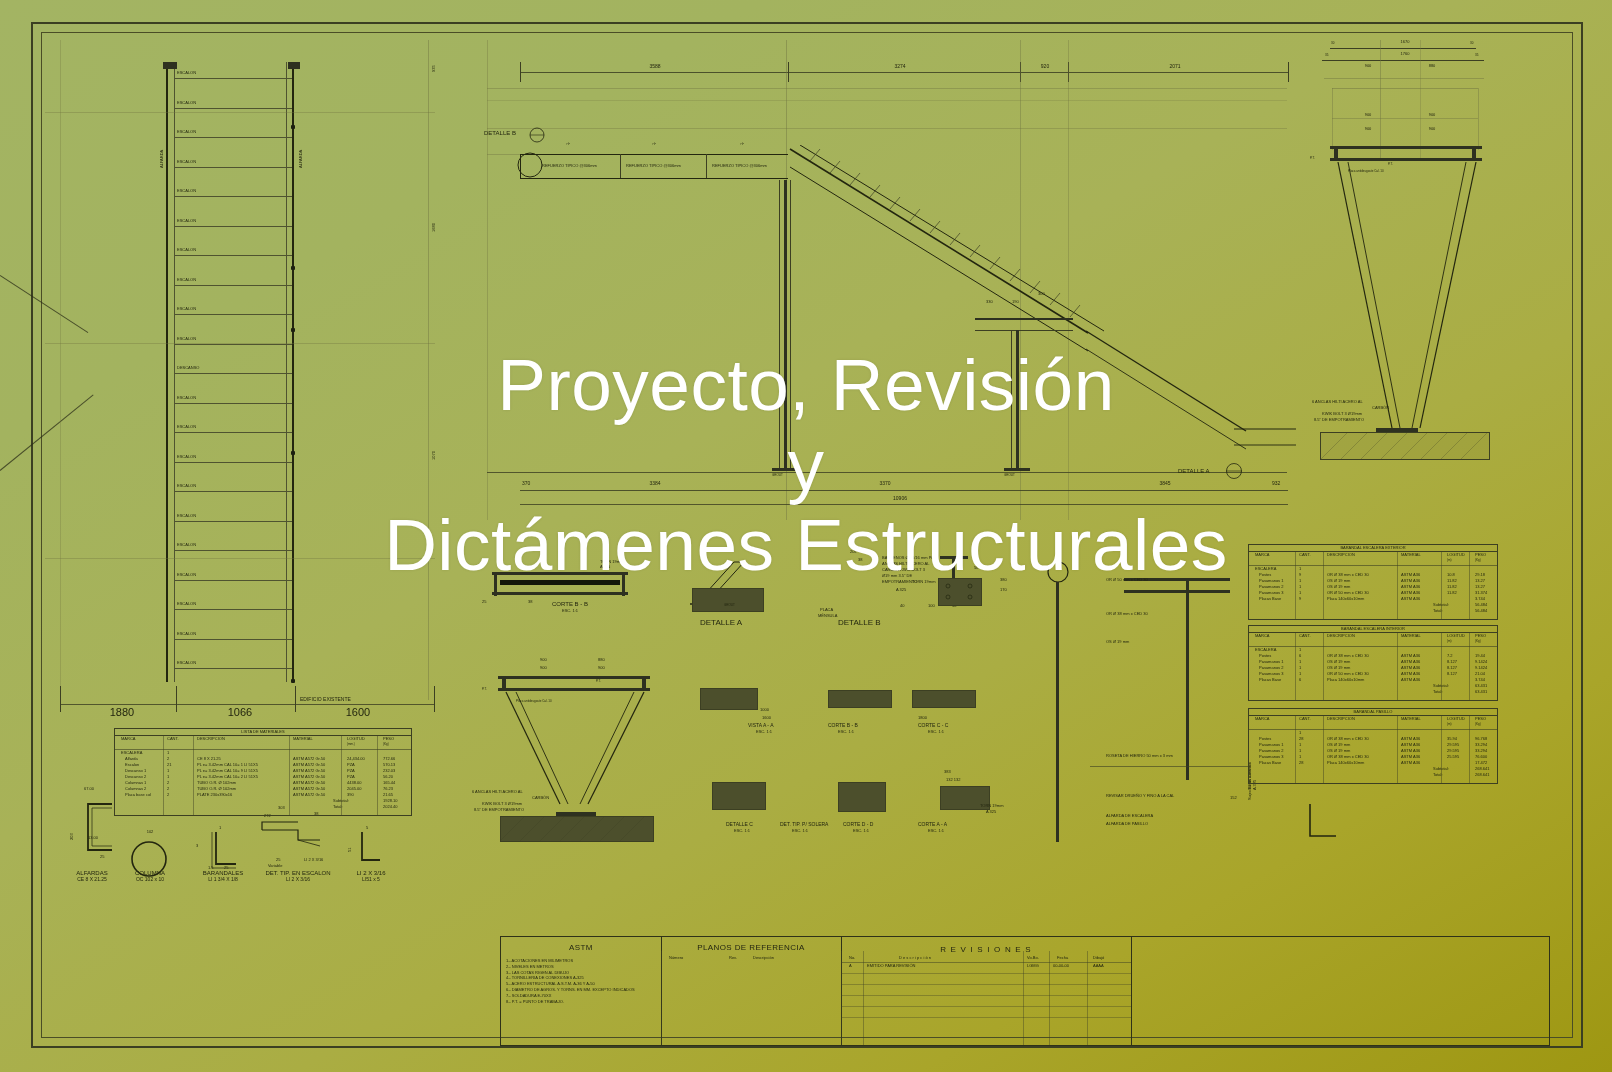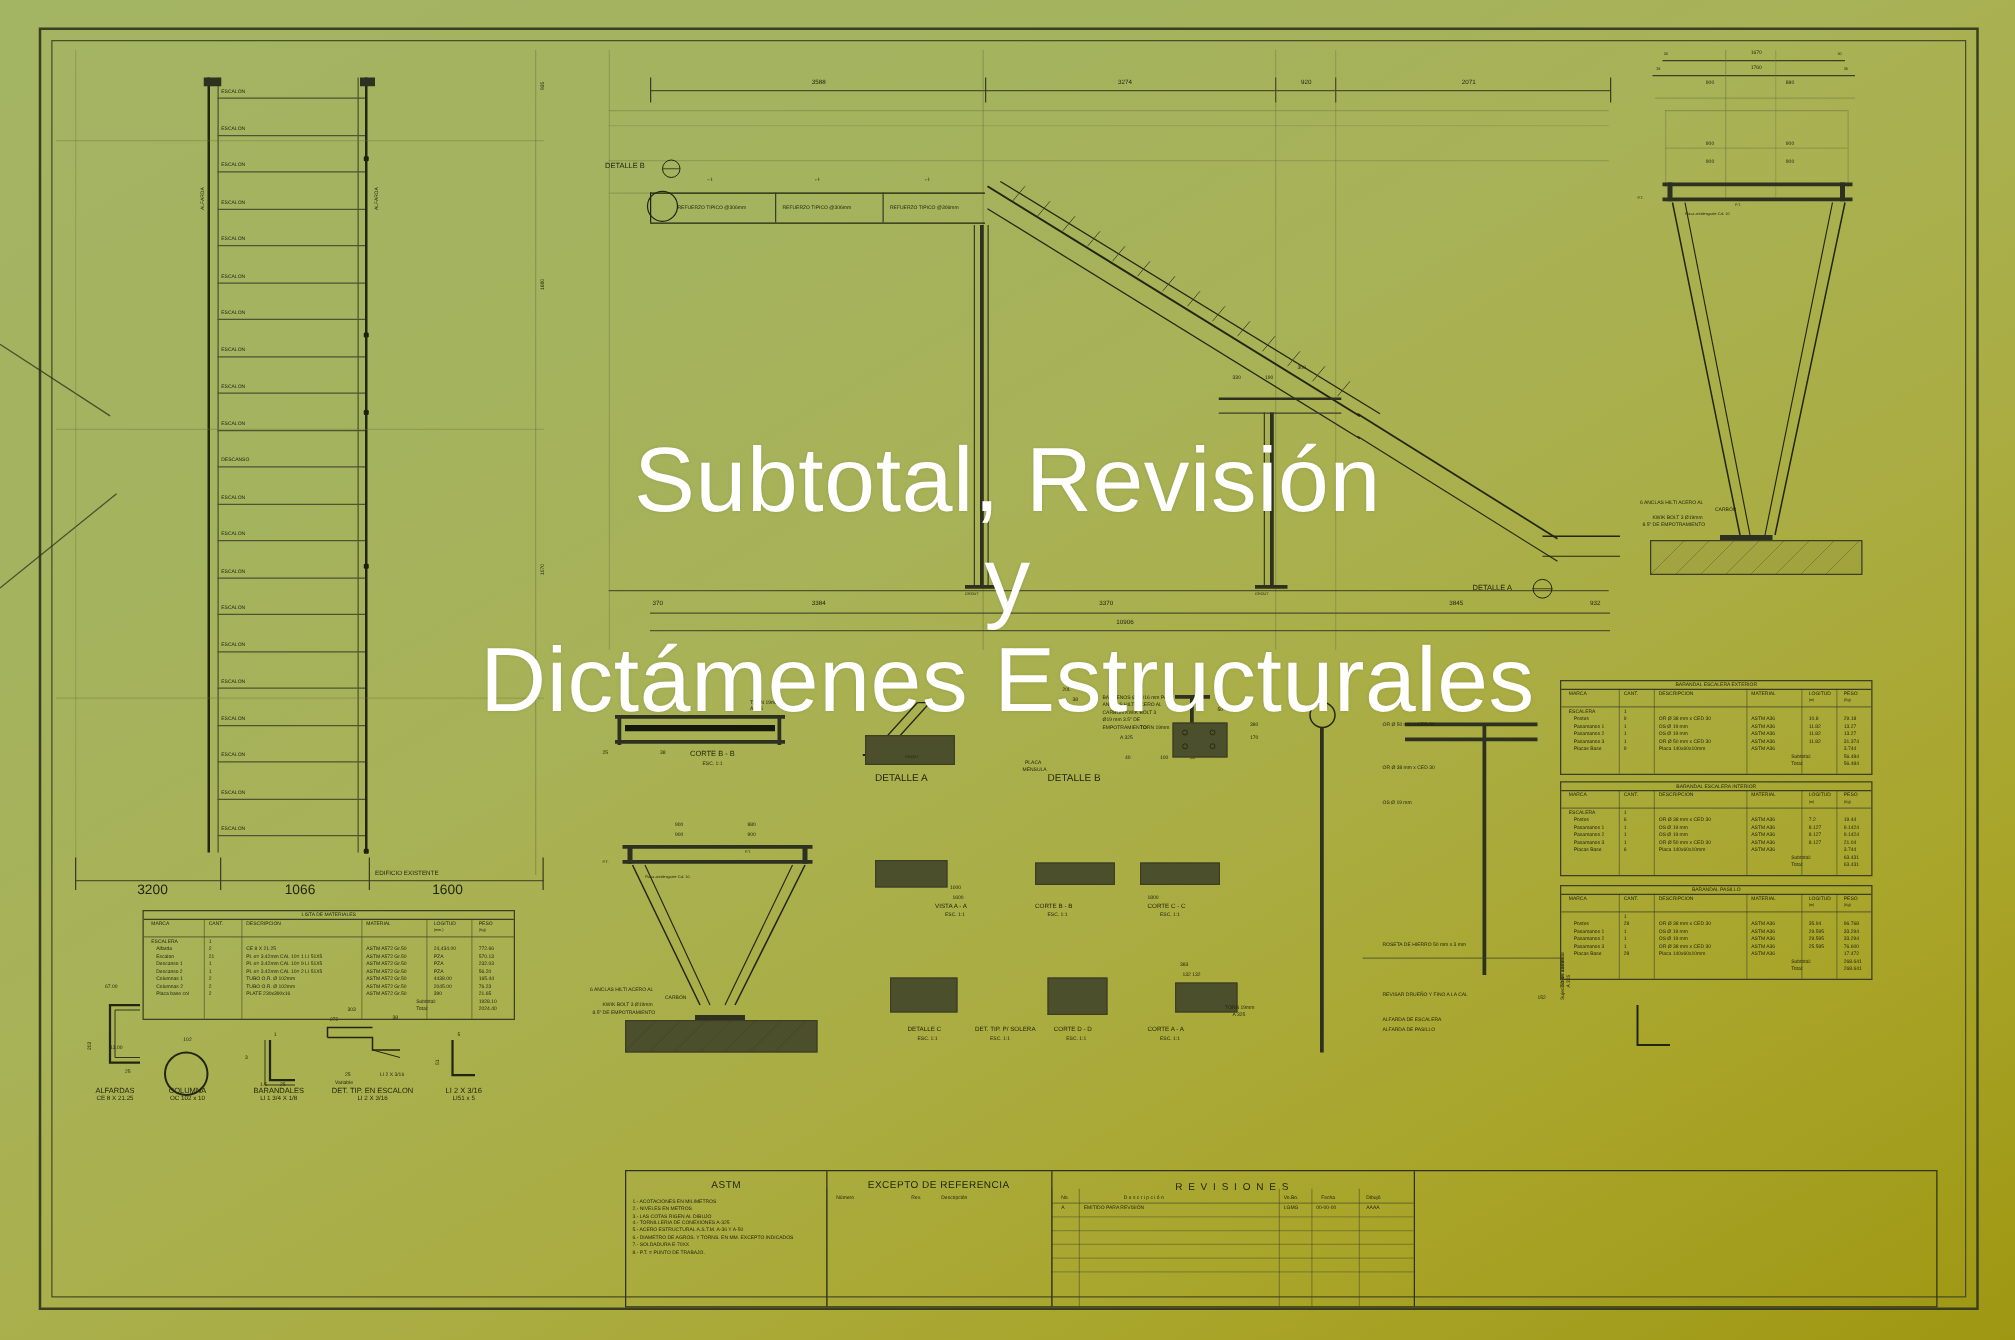--- a/index.html
+++ b/index.html
@@ -134,21 +134,21 @@
     <div class="thinline" style="left:428px;top:40px;width:1px;height:660px;opacity:.45"></div>
     <div class="thinline" style="left:60px;top:40px;width:1px;height:660px;opacity:.3"></div>
 
     <div class="t t4 vert" style="left:432px;top:72px;">935</div>
     <div class="t t4 vert" style="left:432px;top:232px;">1680</div>
     <div class="t t4 vert" style="left:432px;top:460px;">1070</div>
 
     <div class="t t5" style="left:300px;top:697px;">EDIFICIO EXISTENTE</div>
 
     <div class="thinline" style="left:60px;top:704px;width:375px;height:1px;background:#3c3f22;opacity:.8"></div>
-    <div class="t t11 ctr" style="left:64px;top:706px;width:116px;">3200</div>
+    <div class="t t11 ctr" style="left:64px;top:706px;width:116px;">1880</div>
     <div class="t t11 ctr" style="left:182px;top:706px;width:116px;">1066</div>
     <div class="t t11 ctr" style="left:300px;top:706px;width:116px;">1600</div>
     <div class="thinline" style="left:60px;top:686px;width:1px;height:26px;background:#3c3f22;"></div>
     <div class="thinline" style="left:176px;top:686px;width:1px;height:26px;background:#3c3f22;"></div>
     <div class="thinline" style="left:295px;top:686px;width:1px;height:26px;background:#3c3f22;"></div>
     <div class="thinline" style="left:434px;top:686px;width:1px;height:26px;background:#3c3f22;"></div>
   </div>
 
   <div>
 
@@ -767,21 +767,21 @@
           <div style="font-size: 4px; line-height: 5.8px; color: rgb(35, 38, 15); white-space: nowrap;">3.- LAS COTAS RIGEN AL DIBUJO</div>
           <div style="font-size: 4px; line-height: 5.8px; color: rgb(35, 38, 15); white-space: nowrap;">4.- TORNILLERIA DE CONEXIONES A-325</div>
           <div style="font-size: 4px; line-height: 5.8px; color: rgb(35, 38, 15); white-space: nowrap;">5.- ACERO ESTRUCTURAL A.S.T.M. A-36 Y A-50</div>
           <div style="font-size: 4px; line-height: 5.8px; color: rgb(35, 38, 15); white-space: nowrap;">6.- DIAMETRO DE AGROS. Y TORNS.  EN MM. EXCEPTO INDICADOS</div>
           <div style="font-size: 4px; line-height: 5.8px; color: rgb(35, 38, 15); white-space: nowrap;">7.- SOLDADURA E-70XX</div>
           <div style="font-size: 4px; line-height: 5.8px; color: rgb(35, 38, 15); white-space: nowrap;">8.- P.T. = PUNTO DE TRABAJO.</div>
         </div>
     </div>
 
     <div class="cell" style="left:160px;width:180px;">
-      <div class="tbhead" style="position:absolute;left:0;top:6px;width:180px;">EXCEPTO DE REFERENCIA</div>
+      <div class="tbhead" style="position:absolute;left:0;top:6px;width:180px;">PLANOS DE REFERENCIA</div>
       <div class="t t4" style="left:8px;top:19px;">Número</div>
       <div class="t t4" style="left:68px;top:19px;">Rev.</div>
       <div class="t t4" style="left:92px;top:19px;">Descripción</div>
       <div class="tblvrule" style="left:0;top:14px;height:94px;opacity:.5"></div>
     </div>
 
     <div class="cell" style="left:340px;width:290px;">
       <div class="tbhead" style="position:absolute;left:0;top:8px;width:290px;letter-spacing:1.2px;">R E V I S I O N E S</div>
       <div class="t t4" style="left:8px;top:19px;">No.</div>
       <div class="t t4" style="left:58px;top:19px;">D e s c r i p c i ó n</div>
@@ -804,18 +804,18 @@
       <div class="tblrule" style="left:0;top:58px;width:290px;opacity:.35"></div>
       <div class="tblrule" style="left:0;top:69px;width:290px;opacity:.35"></div>
       <div class="tblrule" style="left:0;top:80px;width:290px;opacity:.35"></div>
     </div>
 
 
     <div class="cell" style="left:858px;width:190px;border-right:none;"></div>
   </div>
 
   <div id="overlay">
-    <span>Subtotal,  Revisión</span>
+    <span>Proyecto,  Revisión</span>
     <span class="l2">y</span>
     <span class="l2">Dictámenes   Estructurales</span>
   </div>
 
 </div>
 
 </body></html>

